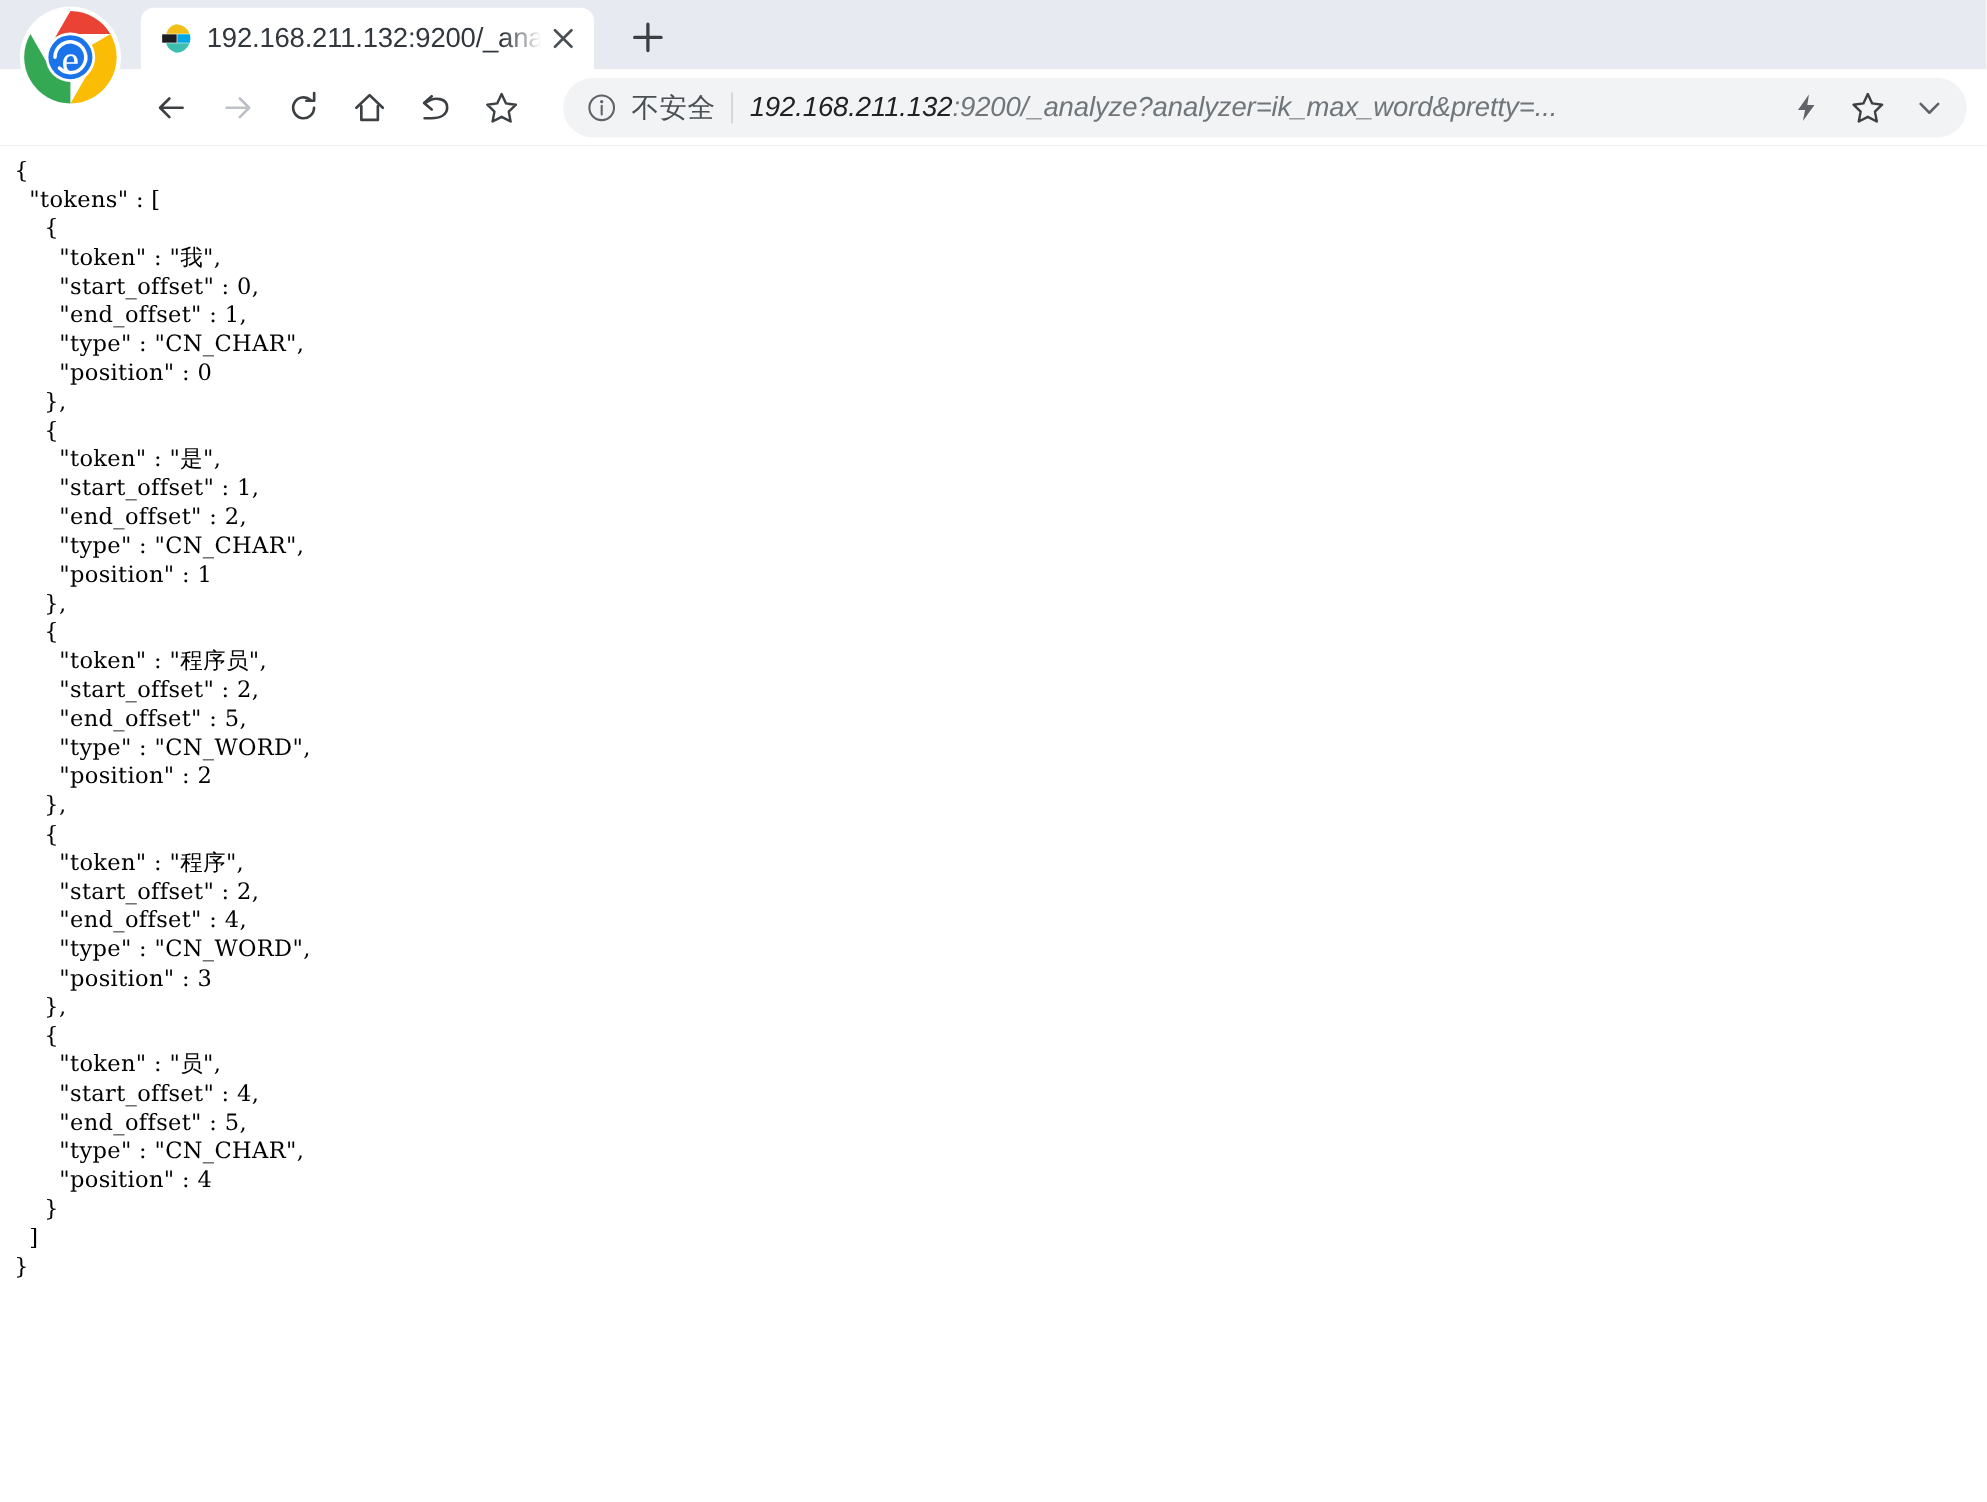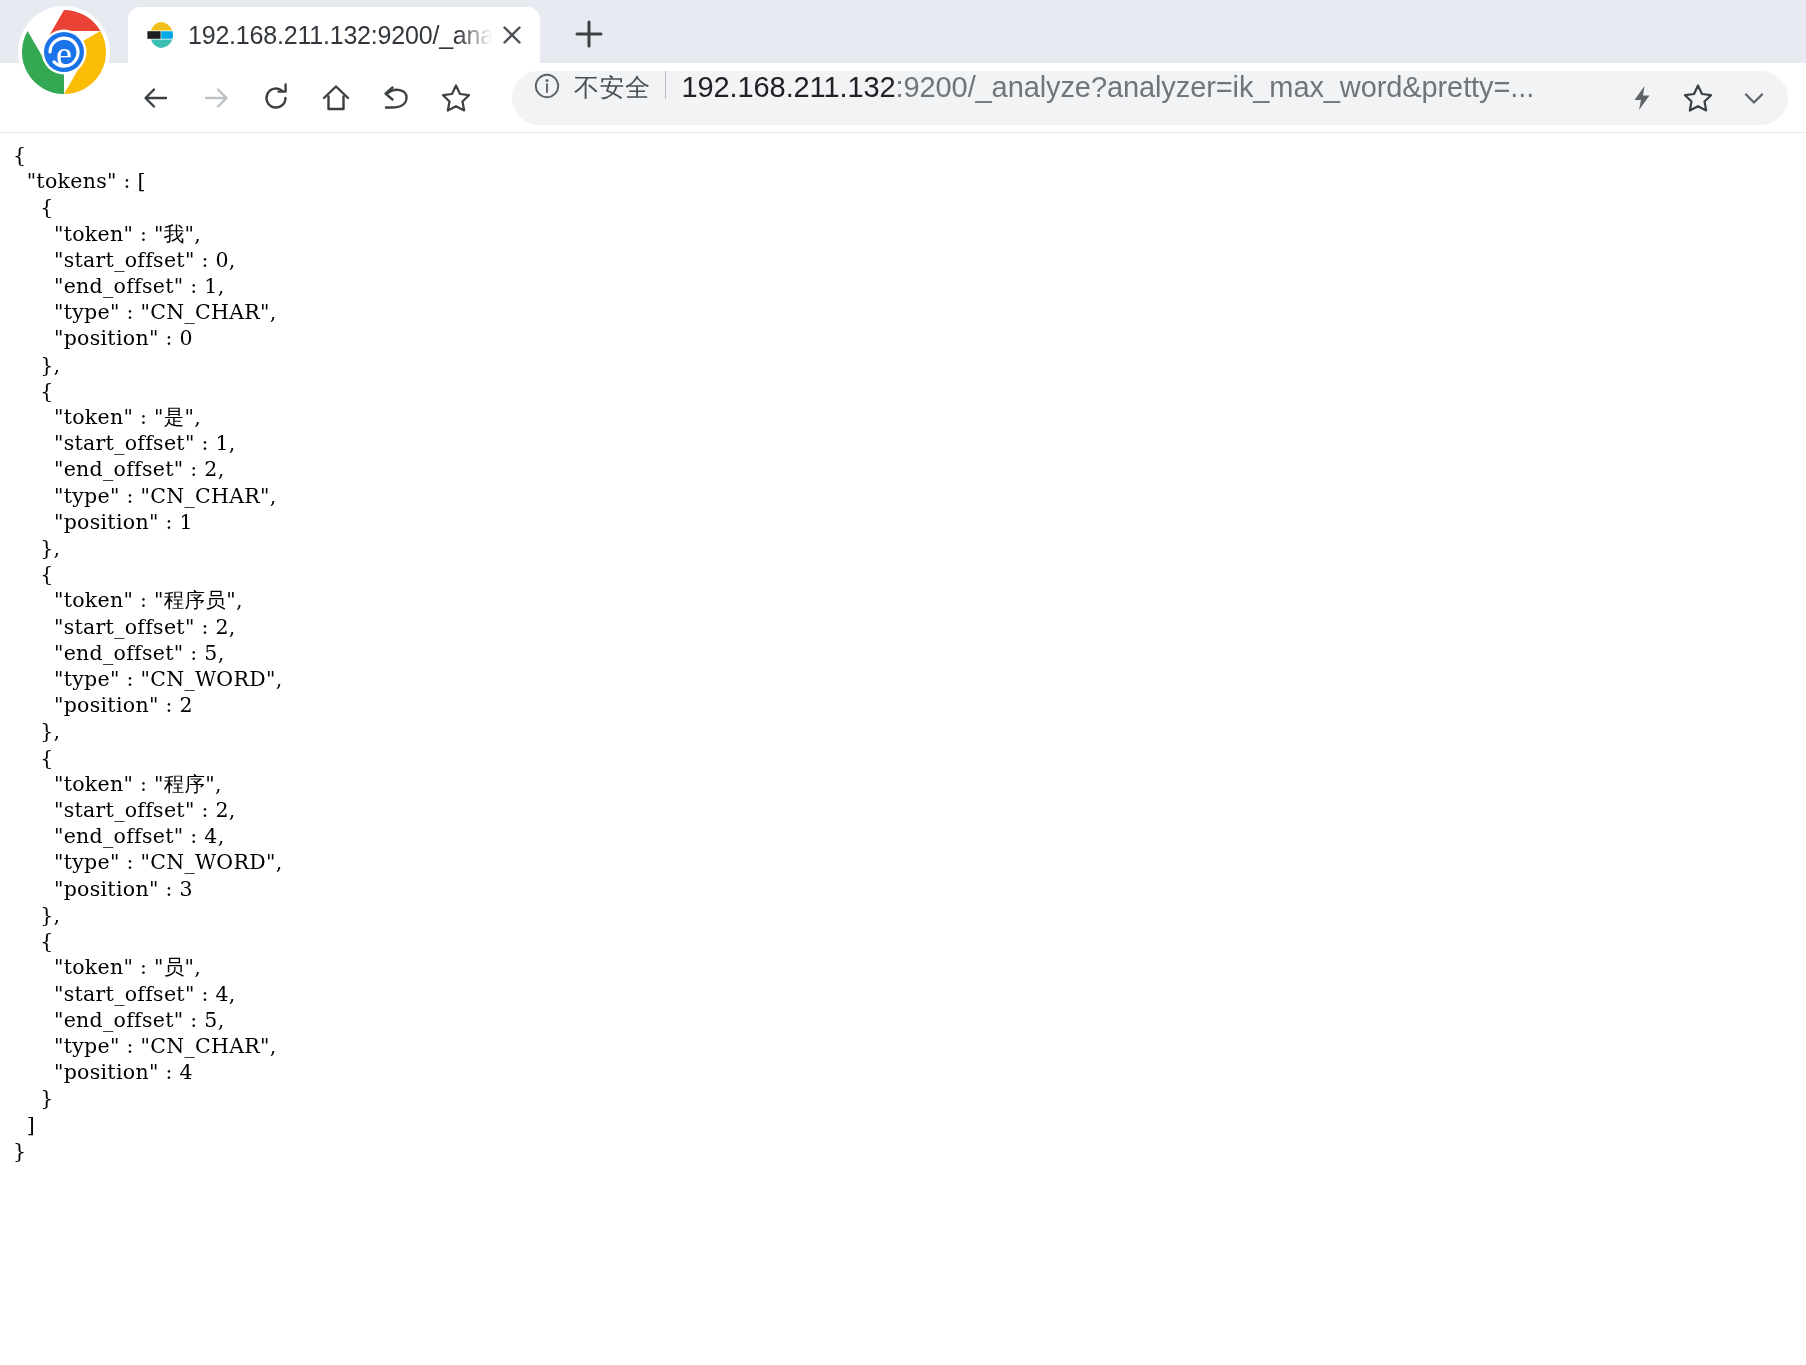--- a/index.html
+++ b/index.html
@@ -108,20 +108,21 @@
     justify-content: center;
     flex: 0 0 auto;
   }
   .omnibox {
     flex: 1 1 auto;
     height: 54px;
     margin-left: 22px;
     background: #f1f3f4;
     border-radius: 27px;
     display: flex;
+    align-items: center;
     padding: 0 6px 0 20px;
     box-sizing: border-box;
     min-width: 0;
   }
   .omni-info {
     flex: 0 0 30px;
     width: 30px;
     height: 30px;
     margin-right: 12px;
     display: flex;
@@ -137,26 +138,27 @@
     letter-spacing: 0.5px;
   }
   .omni-sep {
     width: 1px;
     height: 28px;
     background: #bdc1c6;
     flex: 0 0 1px;
     margin-right: 16px;
   }
   .omni-url {
-    font-size: 29px;
+    font-size: 25px;
     white-space: nowrap;
     overflow: hidden;
     flex: 1 1 auto;
     color: #70757a;
     letter-spacing: -0.1px;
+    font-style: italic;
   }
   .omni-url .host { color: #202124; }
   .omni-url .rest { color: #70757a; }
   .omni-actions {
     flex: 0 0 auto;
     display: flex;
     align-items: center;
   }
   .omni-actions .tb-btn { margin-right: 0; width: 56px; }
 

